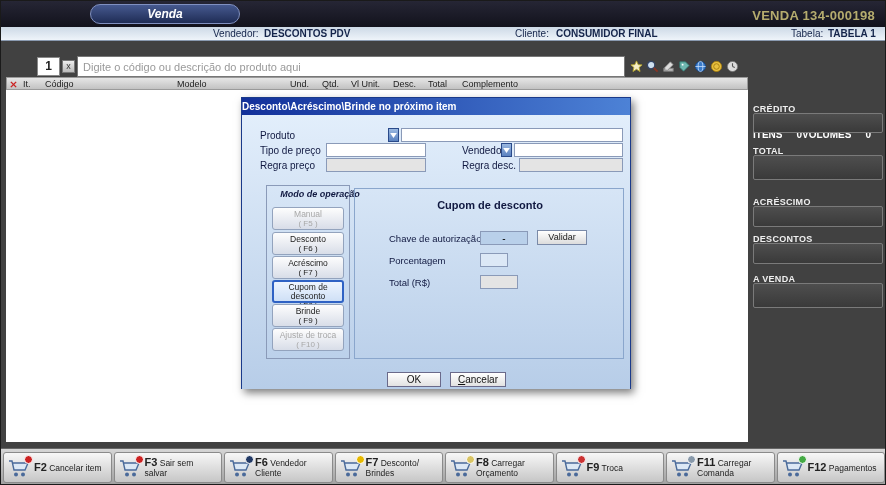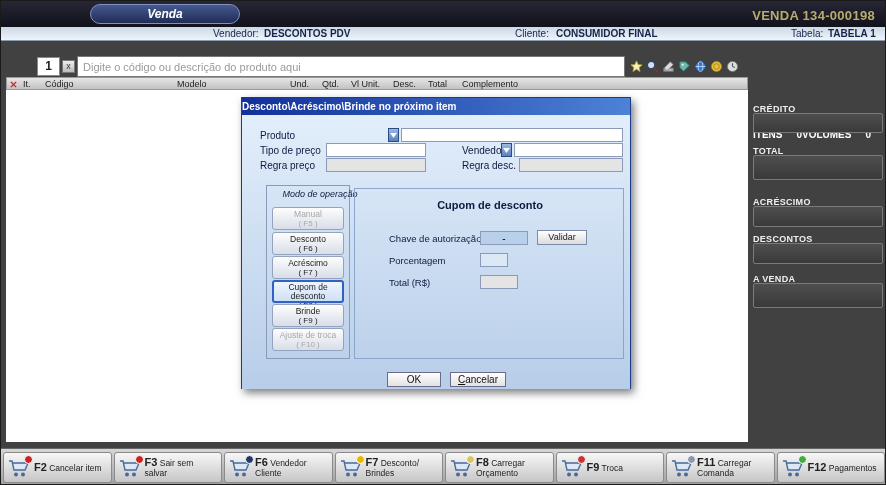--- a/index.html
+++ b/index.html
@@ -52,21 +52,21 @@
   .modal-body { position:relative; height:274px; background:linear-gradient(#e2eefb,#b7cde8); }
   .m-label { position:absolute; font-size:10px; color:#101840; white-space:nowrap; }
   .m-input { position:absolute; height:14px; background:#fff; border:1px solid #8a9ab8; font-size:10px; padding:0 2px;
     font-family:"Liberation Sans",sans-serif; }
   .m-input.gray { background:#e4e4e4; }
   .lookup { position:absolute; width:11px; height:14px; background:linear-gradient(#9ab8e0,#5b82c0);
     border:1px solid #2a4a8a; display:flex; align-items:center; justify-content:center; cursor:pointer; }
 
   .mode-group { position:absolute; left:24px; top:70px; width:84px; height:174px; border:1px solid #8a9ab8; }
   .mode-title { position:absolute; left:24px; top:74px; width:108px; text-align:center; font-size:9px; font-style:italic;
-    font-weight:normal; color:#101840; }
+    font-weight:bold; color:#101840; }
   .mode-btn { position:absolute; left:30px; width:72px; height:23px; background:linear-gradient(#fdfdfd,#d8dde8);
     border:1px solid #93a3bd; border-radius:3px; text-align:center; cursor:pointer; padding-top:2px; }
   .mode-btn .mb-label { display:block; font-size:8.5px; line-height:9px; color:#222; }
   .mode-btn .mb-key { display:block; font-size:8px; line-height:9px; color:#222; }
   .mode-btn.disabled .mb-label, .mode-btn.disabled .mb-key { color:#a8a8a8; }
   .mode-btn.selected { border:2px solid #2f62c4; background:linear-gradient(#eef5ff,#cfe0f6); padding-top:1px; }
 
   .cupom-box { position:absolute; left:112px; top:73px; width:270px; height:171px; border:1px solid #8aa6cc; }
   .cupom-title { position:absolute; left:0; top:10px; width:270px; text-align:center; font-size:11px; font-weight:bold; color:#101840; }
   .cupom-box .m-label { font-size:9.5px; }

